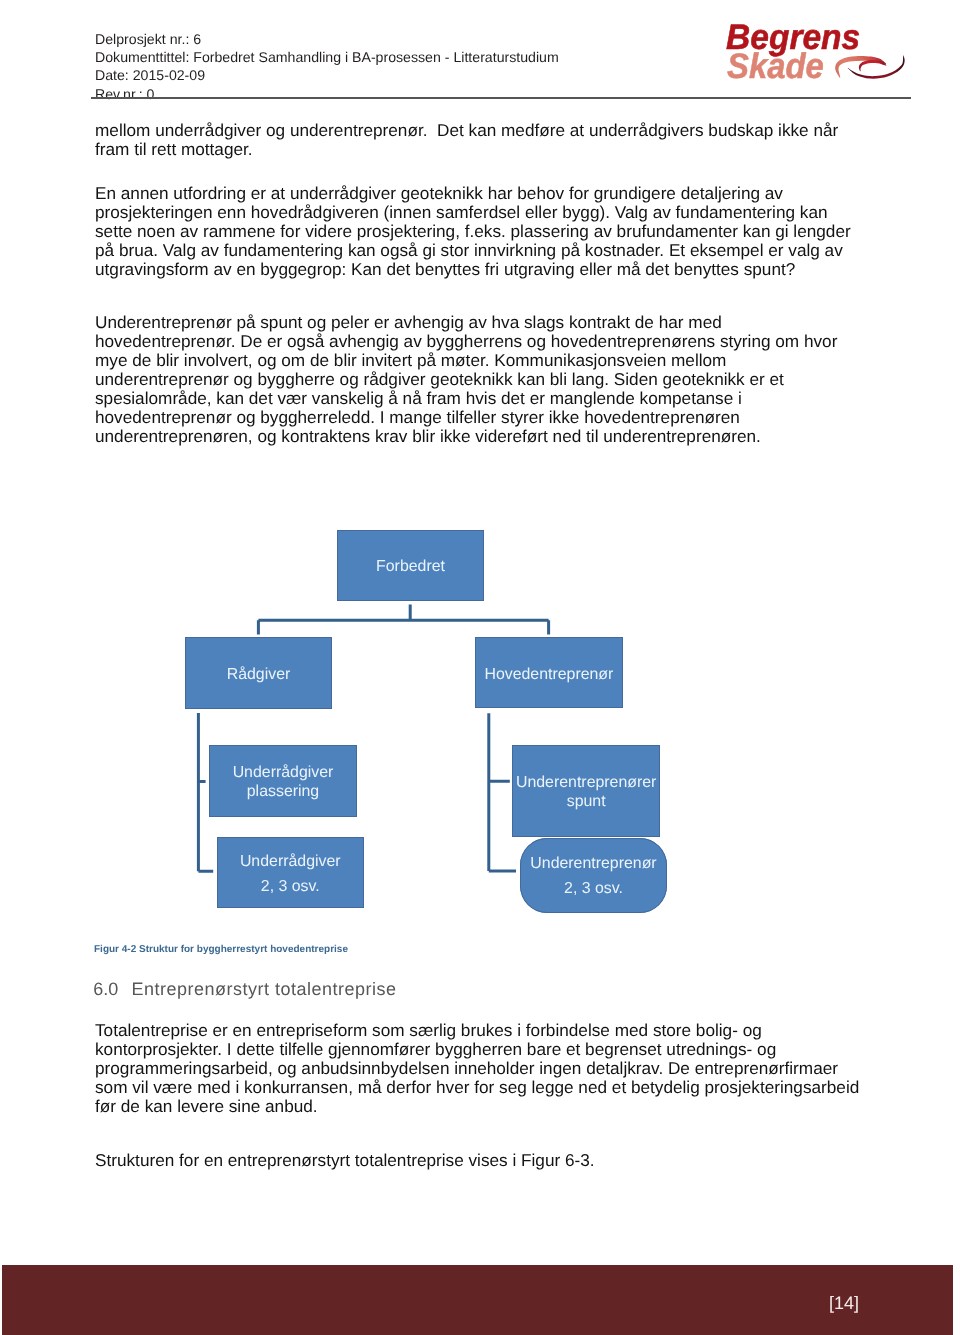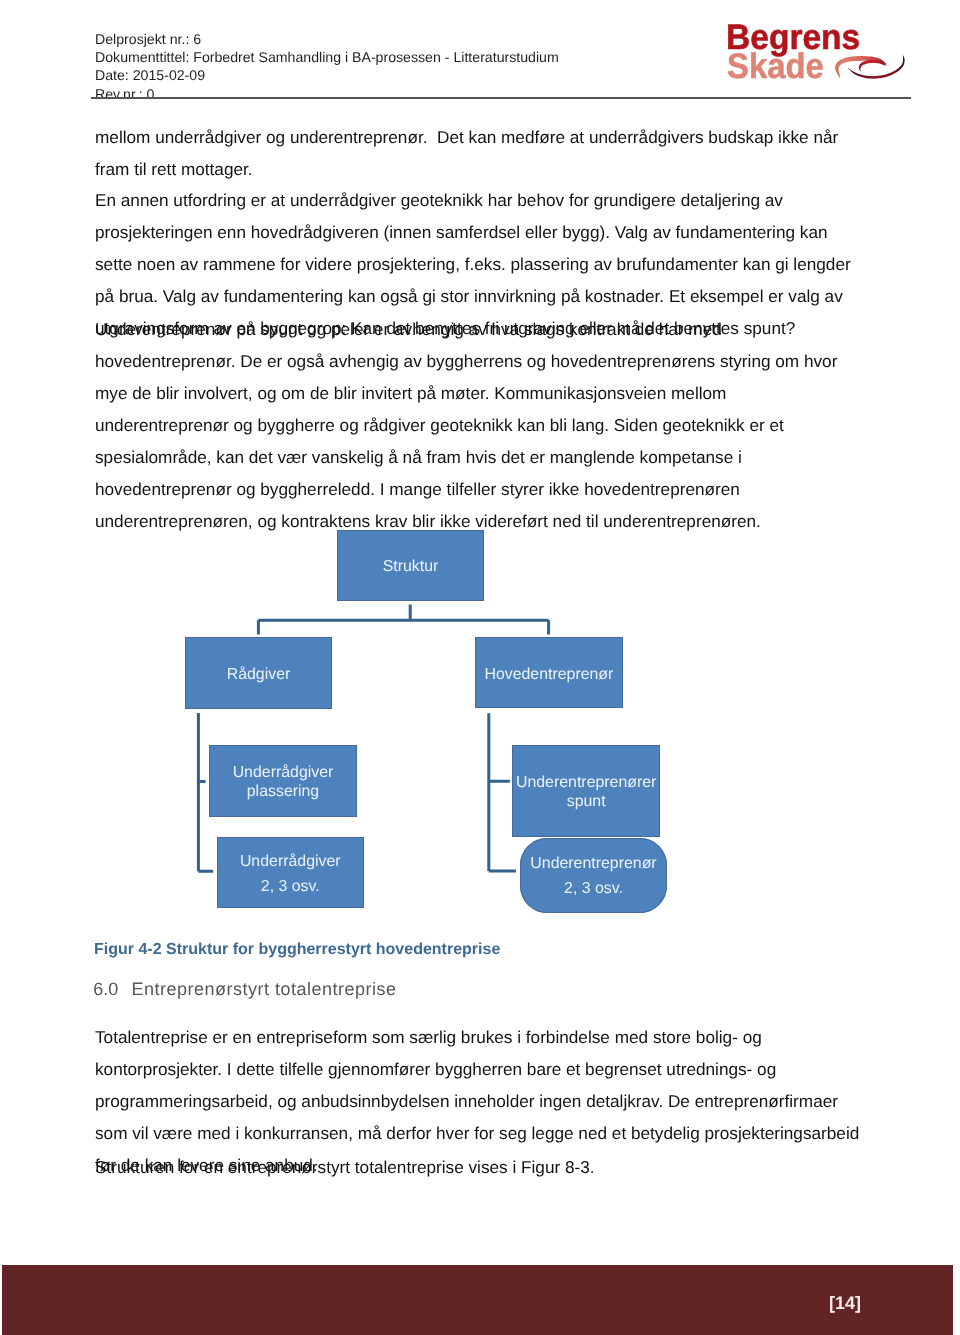--- a/index.html
+++ b/index.html
@@ -11,59 +11,59 @@
   
   .hdr-text,.btext,.caption,.h2,.pg,.node,.logo .w{will-change:opacity;}
 
   
   .hdr-text{position:absolute;left:95px;top:-1.4px;font-size:14.15px;line-height:18.4px;
             color:#221f1f;margin-top:31px;}
   .hdr-text div{white-space:pre;height:18.4px;}
   .hdr-rule{position:absolute;left:91px;top:96.8px;width:819.5px;height:1.9px;background:#555555;}
 
   
-  .logo{position:absolute;left:718px;top:14px;width:198px;height:72px;}
+  .logo{position:absolute;left:718px;top:14px;width:198px;height:72px;font-style:italic;}
   .logo .w{position:absolute;font-weight:bold;font-size:35.5px;line-height:35.5px;
            white-space:pre;transform-origin:0 0;}
   .logo .w1{left:7.6px;top:5.7px;color:#b1141b;transform:scaleX(0.945);
             -webkit-text-stroke:0.55px #b1141b;}
   .logo .w2{left:8.7px;top:35.2px;color:#dd8474;transform:scaleX(0.925);
             -webkit-text-stroke:0.55px #dd8474;}
   .logo svg{position:absolute;left:0;top:0;}
 
   
-  .btext{position:absolute;left:95px;width:766px;font-size:17.2px;line-height:32px;
+  .btext{position:absolute;left:95px;width:766px;font-size:17.2px;line-height:19px;
          color:#131312;margin:0;white-space:pre-wrap;}
   .p1{top:121.1px;}
   .p2{top:183.9px;}
   .p3{top:313.4px;}
   .p4{top:1020.9px;}
   .p5{top:1150.8px;}
   .p6{top:1190.8px;}
 
   
   .figure{position:absolute;left:0;top:0;width:960px;height:960px;}
   .node{position:absolute;background:#4e82bc;color:#eaf3fb;font-size:15.9px;
         box-shadow:inset 0 0 0 1px #44699a;padding-top:3.6px;
         display:flex;flex-direction:column;align-items:center;justify-content:center;
         text-align:center;white-space:nowrap;box-sizing:border-box;}
   .node span{display:block;}
   .lines{position:absolute;left:0;top:0;}
 
-  .caption{position:absolute;left:94px;top:942.4px;font-size:16px;font-weight:bold;
+  .caption{position:absolute;left:94px;top:942.4px;font-size:10px;font-weight:bold;
            color:#3c6a92;white-space:pre;line-height:16px;}
 
   
   .h2{position:absolute;left:93.2px;top:978.3px;font-size:18px;letter-spacing:0.5px;
       color:#575757;white-space:pre;line-height:22px;}
   .h2 .num{display:inline-block;width:38.3px;letter-spacing:0;}
 
   
   .footer{position:absolute;left:2px;top:1265.4px;width:951.3px;height:69.6px;background:#632425;}
-  .pg{position:absolute;left:829.0px;top:1292.5px;font-size:18px;color:#f5ece9;white-space:pre;font-weight:bold;}
+  .pg{position:absolute;left:829.0px;top:1292.5px;font-size:18px;color:#f5ece9;white-space:pre;}
 </style>
 </head>
 <body>
 
 <div class="page">
   <div class="hdr-text">
     <div>Delprosjekt nr.: 6</div>
     <div>Dokumenttittel: Forbedret Samhandling i BA-prosessen - Litteraturstudium</div>
     <div>Date: 2015-02-09</div>
     <div>Rev.nr.: 0</div>
@@ -105,21 +105,21 @@
   <p class="btext p3">Underentreprenør på spunt og peler er avhengig av hva slags kontrakt de har med hovedentreprenør. De er også avhengig av byggherrens og hovedentreprenørens styring om hvor mye de blir involvert, og om de blir invitert på møter. Kommunikasjonsveien mellom underentreprenør og byggherre og rådgiver geoteknikk kan bli lang. Siden geoteknikk er et spesialområde, kan det vær vanskelig å nå fram hvis det er manglende kompetanse i hovedentreprenør og byggherreledd. I mange tilfeller styrer ikke hovedentreprenøren underentreprenøren, og kontraktens krav blir ikke videreført ned til underentreprenøren.</p>
   <div class="figure">
     <svg class="lines" width="960" height="960">
       <g stroke="#33608c" stroke-width="3" fill="none" stroke-linecap="butt">
         <path d="M 410.2 604.6 L 410.2 620.2 M 258.4 620.2 L 548.6 620.2 M 258.4 620.2 L 258.4 634.6 M 548.6 620.2 L 548.6 634.6"></path>
         <path d="M 198.4 712.9 L 198.4 871.2 M 198.4 781.4 L 205.6 781.4 M 198.4 871.2 L 213.2 871.2"></path>
         <path d="M 488.8 713.2 L 488.8 871.0 M 488.8 781.2 L 509.8 781.2 M 488.8 871.0 L 516.0 871.0"></path>
       </g>
     </svg>
     <div class="node" style="left:337px;top:529.8px;width:147px;height:71.2px;">
-      <span>Struktur</span>
+      <span>Forbedret</span>
     </div>
     <div class="node" style="left:185px;top:637px;width:147px;height:71.5px;">
       <span>Rådgiver</span>
     </div>
     <div class="node" style="left:474.8px;top:637.2px;width:148.2px;height:71.3px;">
       <span>Hovedentreprenør</span>
     </div>
     <div class="node" style="left:209px;top:745.3px;width:148px;height:71.8px;">
       <span style="margin-bottom:1px">Underrådgiver</span>
       <span>plassering</span>
@@ -133,16 +133,16 @@
       <span>2, 3 osv.</span>
     </div>
     <div class="node" style="left:520px;top:837.5px;width:147px;height:75px;border-radius:27px;">
       <span style="margin-bottom:7px">Underentreprenør</span>
       <span>2, 3 osv.</span>
     </div>
   </div>
   <div class="caption">Figur 4-2 Struktur for byggherrestyrt hovedentreprise</div>
   <div class="h2"><span class="num">6.0</span><span>Entreprenørstyrt totalentreprise</span></div>
   <p class="btext p4">Totalentreprise er en entrepriseform som særlig brukes i forbindelse med store bolig- og kontorprosjekter. I dette tilfelle gjennomfører byggherren bare et begrenset utrednings- og programmeringsarbeid, og anbudsinnbydelsen inneholder ingen detaljkrav. De entreprenørfirmaer som vil være med i konkurransen, må derfor hver for seg legge ned et betydelig prosjekteringsarbeid før de kan levere sine anbud.</p>
-  <p class="btext p5">Strukturen for en entreprenørstyrt totalentreprise vises i Figur 8-3.</p>
+  <p class="btext p5">Strukturen for en entreprenørstyrt totalentreprise vises i Figur 6-3.</p>
   <div class="footer"></div>
   <div class="pg">[14]</div>
 </div>
 
 </body></html>

